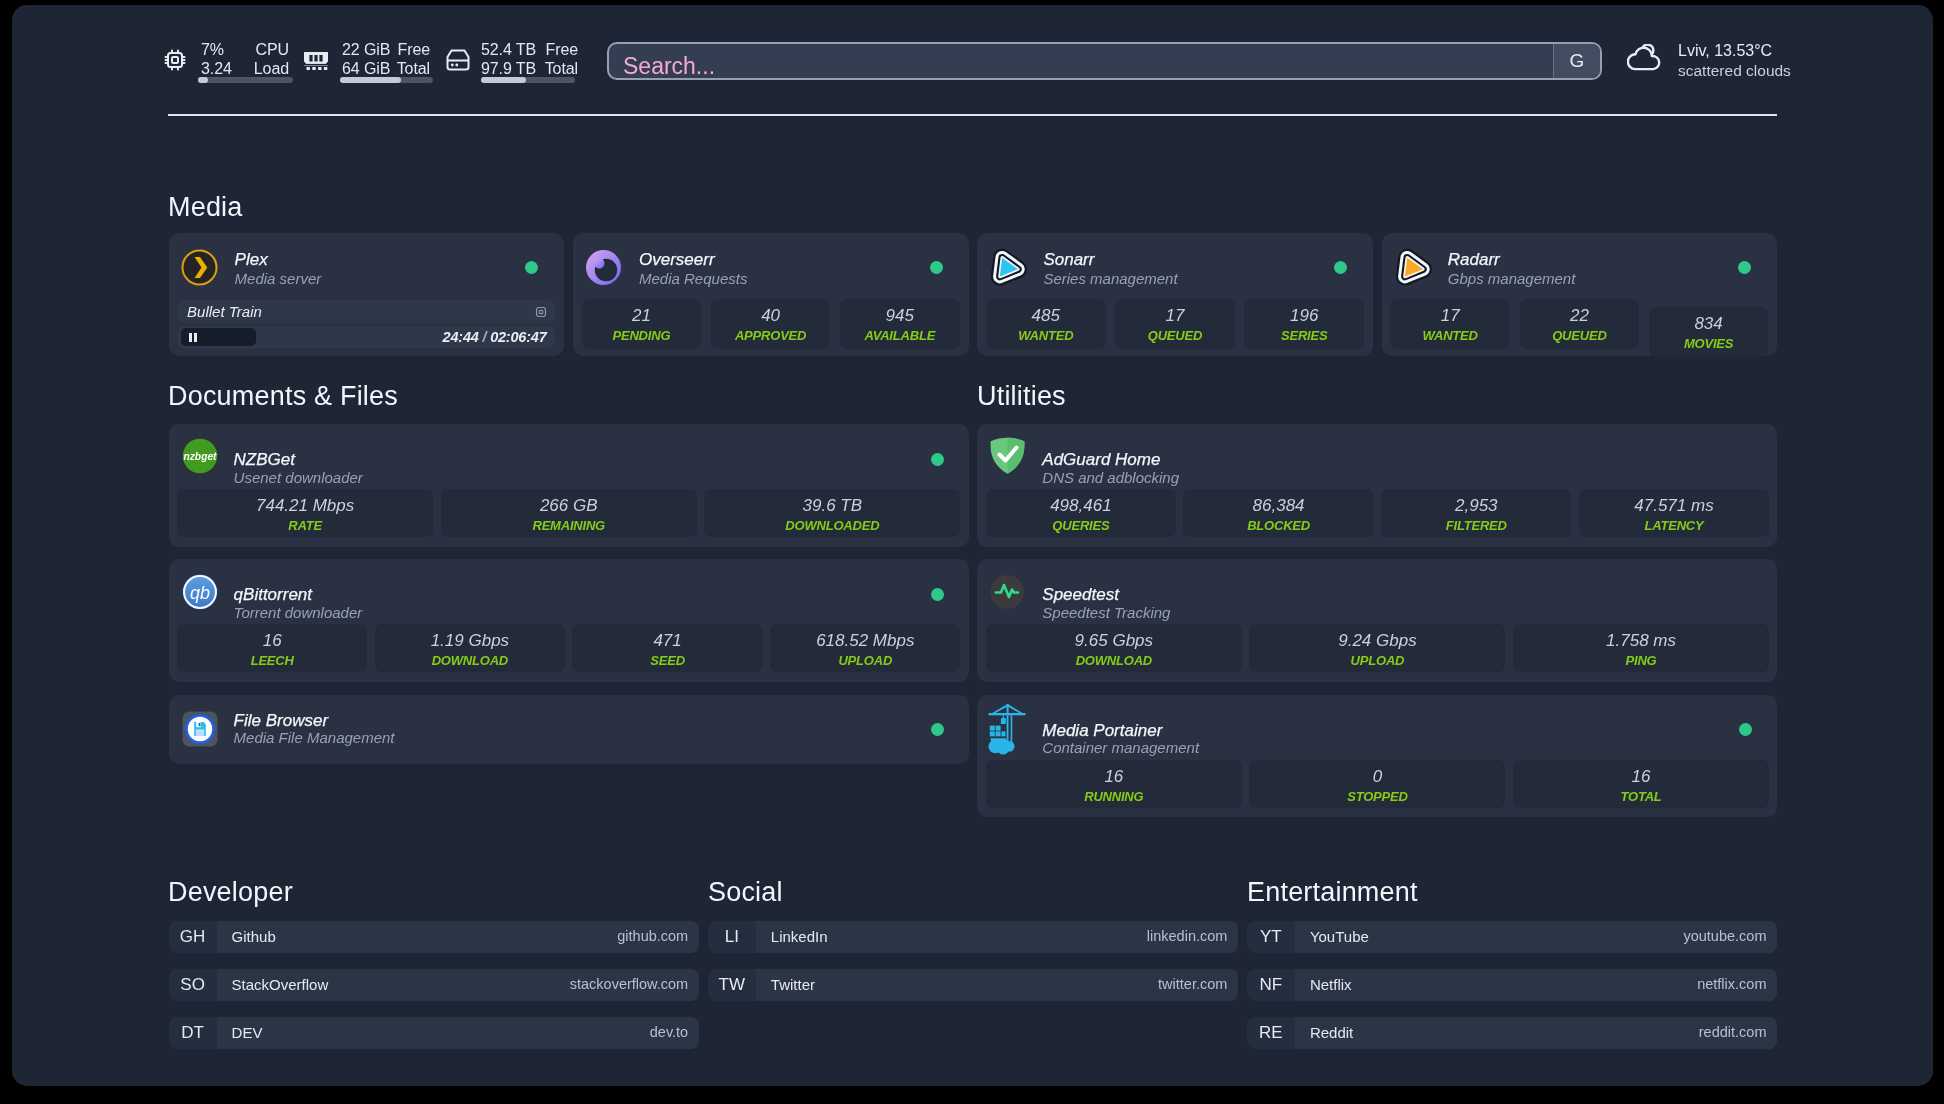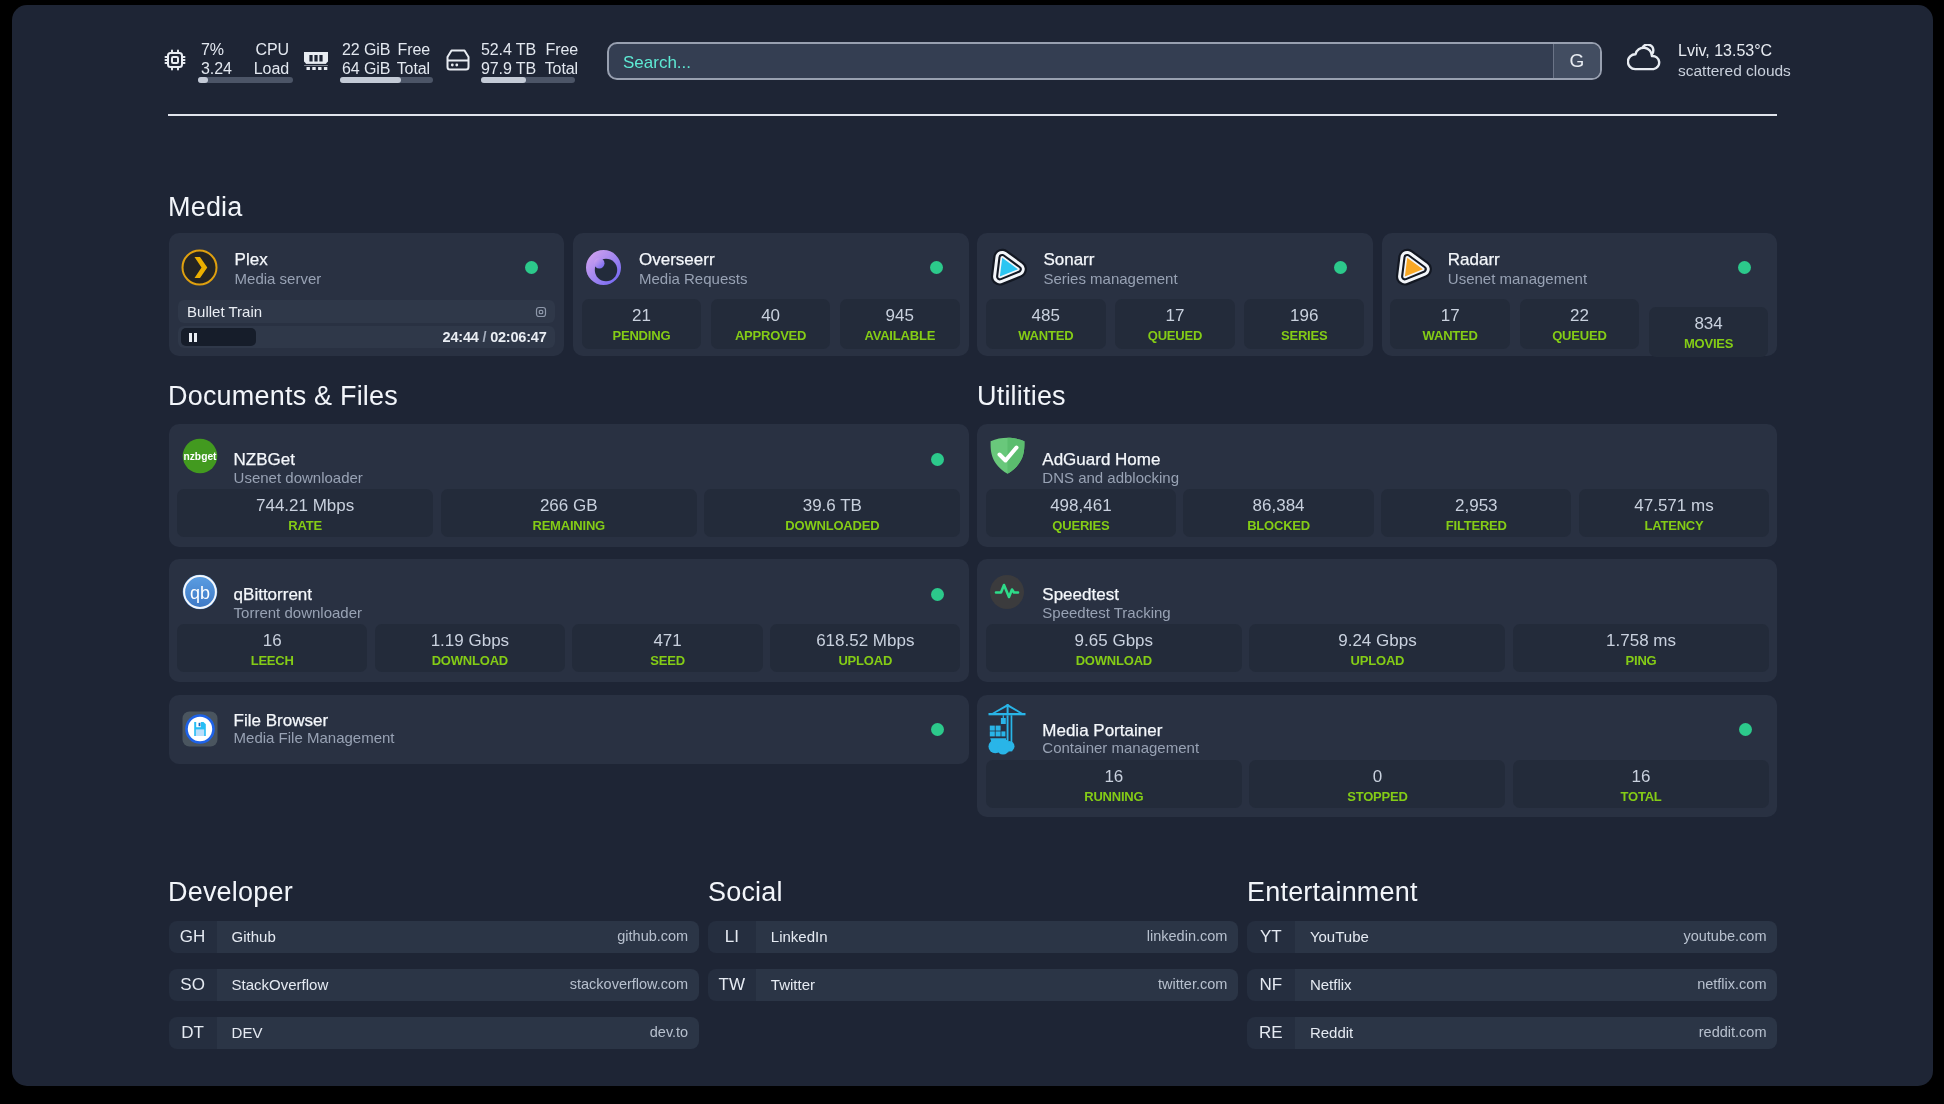--- a/index.html
+++ b/index.html
@@ -9,31 +9,31 @@
             background:#1E2535; border-radius:15px; }
   .abs { position:absolute; }
 
   
   .hval { font-size:16px; line-height:19px; letter-spacing:-0.1px; color:#E3E8F0; white-space:nowrap; }
   .hcol-r { text-align:right; }
   .pbar { position:absolute; height:6px; border-radius:3px; background:#4C5567; }
   .pbar .fill { position:absolute; left:0; top:0; height:6px; border-radius:3px; background:#C3CAD6; }
   .search { position:absolute; left:607px; top:42px; width:995px; height:38px;
             background:#343E52; border:2px solid #98A0B0; border-radius:10px; }
-  .search .ph { position:absolute; left:14px; top:9px; font-size:17px; color:#5eead4; }
+  .search .ph { position:absolute; left:14px; top:9px; font-size:23px; color:#f9a8d4; }
   .search .gbtn { position:absolute; right:0; top:0; width:47px; height:34px; border-left:1px solid #6B7487;
                   background:#424D61; border-radius:0 8px 8px 0; color:#E8ECF2;
                   font-size:19px; text-align:center; line-height:34px; }
   .wx-line1 { font-size:16px; color:#E8ECf2; }
   .wx-line2 { font-size:15.5px; color:#C9D0DC; }
   .divider { position:absolute; left:168px; top:114px; width:1609px; height:2px; background:#E0E4EC; }
 
   
   .h2 { position:absolute; font-size:27px; font-weight:500; color:#F2F5FA; letter-spacing:0.2px; }
-  .card { position:absolute; background:#293142; border-radius:10px; }
+  .card { position:absolute; background:#293142; border-radius:10px;font-style:italic; }
   .svc-title { position:absolute; font-size:17px; font-weight:400; color:#F4F7FB; -webkit-text-stroke:0.25px #F4F7FB; }
   .svc-sub { position:absolute; font-size:15px; color:#98A2B4; }
   .dot { position:absolute; width:13px; height:13px; border-radius:50%; background:#2CC98B; }
   .tile { position:absolute; background:#232B3A; border-radius:7px; text-align:center; }
   .tile .num { display:block; margin-top:7px; font-size:17px; line-height:20px; color:#C9D1DE; }
   .tile .lbl { display:block; font-size:13px; line-height:20px; font-weight:700; color:#84cc16; letter-spacing:-0.2px; }
 
   
   .bk { position:absolute; height:32px; }
   .bk .ab { position:absolute; left:0; top:0; width:48px; height:32px; background:#252E3F;
@@ -186,21 +186,21 @@
     <svg class="abs" style="left:12px; top:14px;" width="40" height="42" viewBox="0 0 40 42">
       <g transform="rotate(7 19 21)">
         <path d="M12 11.5 L29 21 L12 30.5 Z" fill="#131823" stroke="#131823" stroke-width="18" stroke-linejoin="round"></path>
         <path d="M12 11.5 L29 21 L12 30.5 Z" fill="#F3F6FA" stroke="#F3F6FA" stroke-width="13.6" stroke-linejoin="round"></path>
         <path d="M12 11.5 L29 21 L12 30.5 Z" fill="#131823" stroke="#131823" stroke-width="7.6" stroke-linejoin="round"></path>
         <path d="M12 11.5 L29 21 L12 30.5 Z" fill="#F3F6FA" stroke="#F3F6FA" stroke-width="3.4" stroke-linejoin="round"></path>
         <path d="M12 11.5 L29 21 L12 30.5 Z" fill="#F9A825"></path>
       </g>
     </svg>
     <div class="svc-title" style="left:66px; top:17px;">Radarr</div>
-    <div class="svc-sub" style="left:66px; top:37px;">Usenet management</div>
+    <div class="svc-sub" style="left:66px; top:37px;">Gbps management</div>
     <div class="dot" style="left:356.5px; top:28px;"></div>
     <div class="tile" style="left:8.6px; top:66.5px; width:119.6px; height:50px;">
       <span class="num">17</span>
       <span class="lbl">WANTED</span>
     </div>
     <div class="tile" style="left:137.8px; top:66.5px; width:119.6px; height:50px;">
       <span class="num">22</span>
       <span class="lbl">QUEUED</span>
     </div>
     <div class="tile" style="left:267px; top:66.5px; width:119.6px; height:50px;margin-top:8px;">

